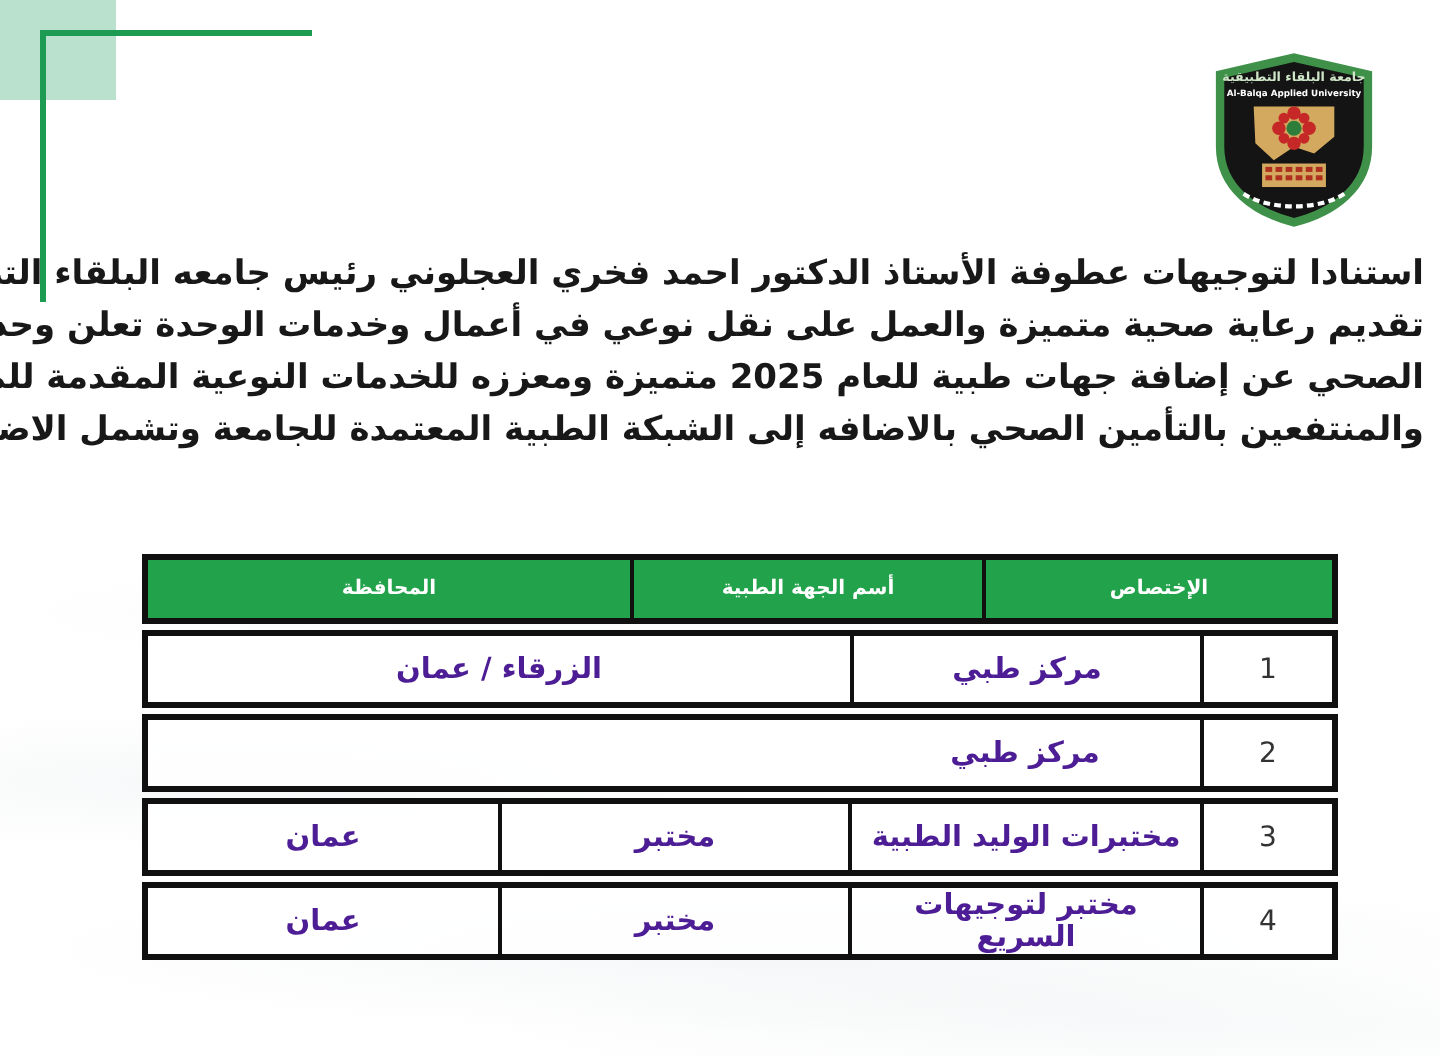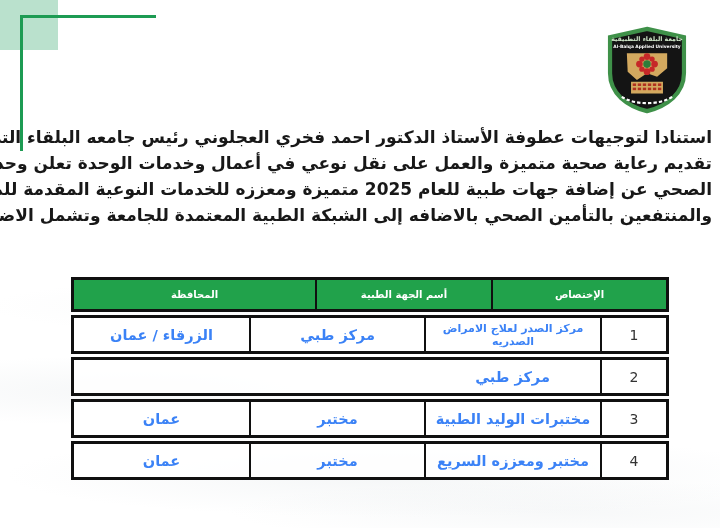--- a/index.html
+++ b/index.html
@@ -82,21 +82,21 @@
   .t-row {
     display:flex; align-items:stretch;
     border:3px solid #101010;
     margin-bottom:3px;
     background:rgba(255,255,255,0.82);
   }
   .t-row.header { background:#21a24b; color:#ffffff; }
   .t-cell {
     display:flex; align-items:center; justify-content:center;
     border-left:2px solid #101010;
-    font-weight:bold; font-size:14.5px; color:#3b82f6;
+    font-weight:bold; font-size:14.5px; color:#4c1d95;
     padding:0 4px; text-align:center;
   }
   .t-row.header .t-cell { color:#ffffff; font-size:10px; border-left-color:#101010; }
   .t-cell:last-child { border-left:none; }
   .col-num  { width:66px;  flex:0 0 66px; }
   .col-name { width:176px; flex:0 0 176px; }
   .col-spec { width:175px; flex:0 0 175px; }
   .col-gov  { flex:1; }
   .t-row.header { height:35px; }
   .t-row.data { height:39px; }
@@ -166,37 +166,36 @@
 <div class="med-table">
 
   <div class="t-row header">
     <div class="t-cell col-spec">الإختصاص</div>
     <div class="t-cell col-name">أسم الجهة الطبية</div>
     <div class="t-cell col-gov">المحافظة</div>
   </div>
 
   <div class="t-row data">
     <div class="t-cell col-num num-val">1</div>
-    <div class="t-cell col-name small-name">مركز الصدر لعلاج الامراض الصدريه</div>
     <div class="t-cell col-spec">مركز طبي</div>
     <div class="t-cell col-gov">الزرقاء / عمان</div>
   </div>
 
   <div class="t-row data">
     <div class="t-cell col-num num-val">2</div>
     <div class="t-cell col-spec">مركز طبي</div>
   </div>
 
   <div class="t-row data">
     <div class="t-cell col-num num-val">3</div>
     <div class="t-cell col-name">مختبرات الوليد الطبية</div>
     <div class="t-cell col-spec">مختبر</div>
     <div class="t-cell col-gov">عمان</div>
   </div>
 
   <div class="t-row data">
     <div class="t-cell col-num num-val">4</div>
-    <div class="t-cell col-name">مختبر ومعززه السريع</div>
+    <div class="t-cell col-name">مختبر لتوجيهات السريع</div>
     <div class="t-cell col-spec">مختبر</div>
     <div class="t-cell col-gov">عمان</div>
   </div>
 
 </div>
 
 </body></html>

